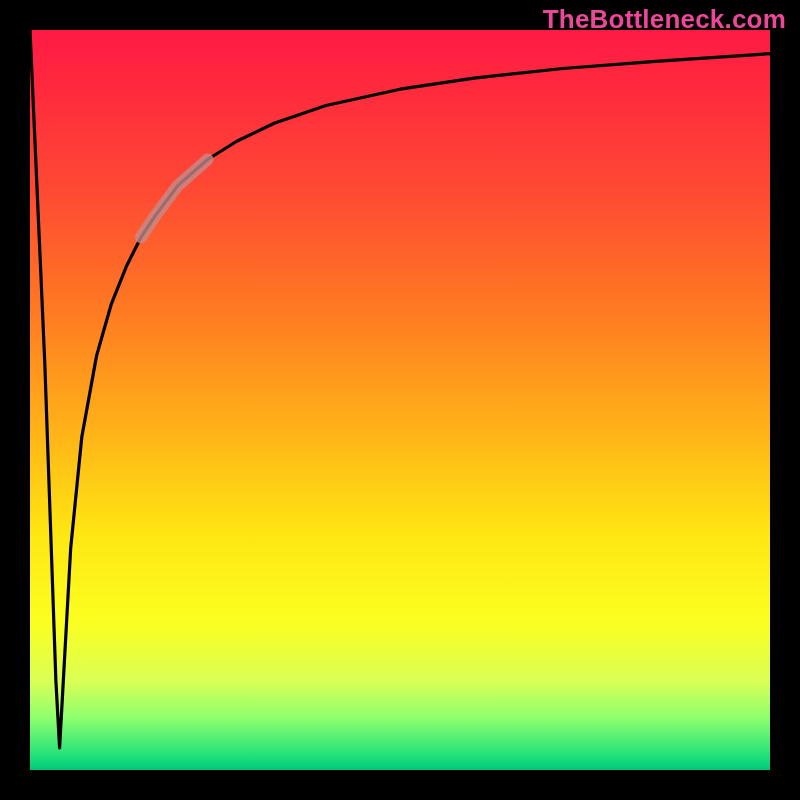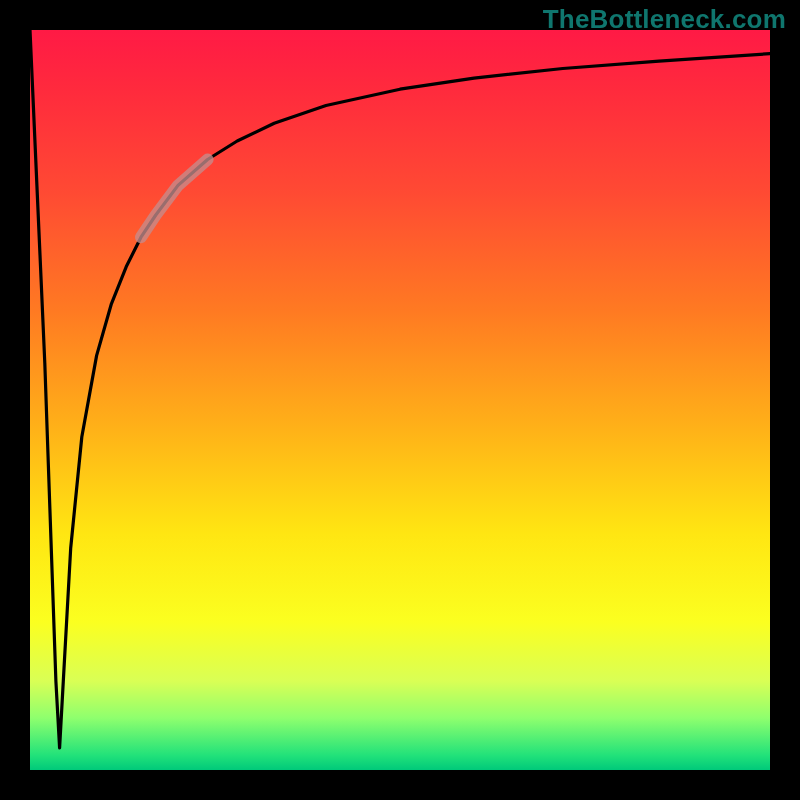--- a/index.html
+++ b/index.html
@@ -18,21 +18,21 @@
       #ffe612 68%,
       #fbff20 80%,
       #d9ff55 88%,
       #8eff6e 93%,
       #22e27a 98%,
       #00c97a 100%);
   }
   .watermark {
     position: absolute;
     top: 4px; right: 14px;
-    color: #0f766e;
+    color: #ec4899;
     font-size: 26px;
     font-weight: 600;
     letter-spacing: 0.2px;
     font-family: Arial, Helvetica, sans-serif;
   }
   svg.curve {
     position: absolute;
     left: 30px; top: 30px;
     width: 740px; height: 740px;
     overflow: visible;

